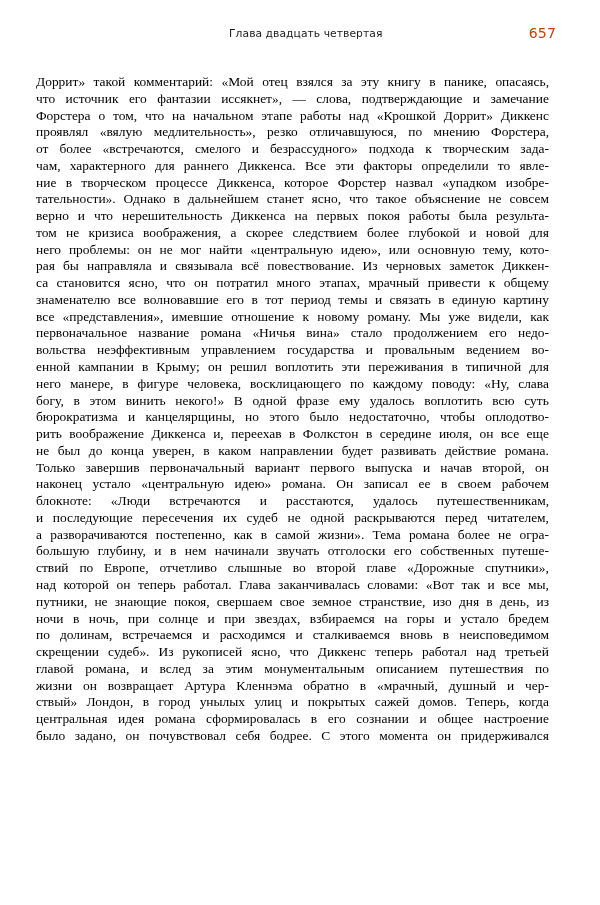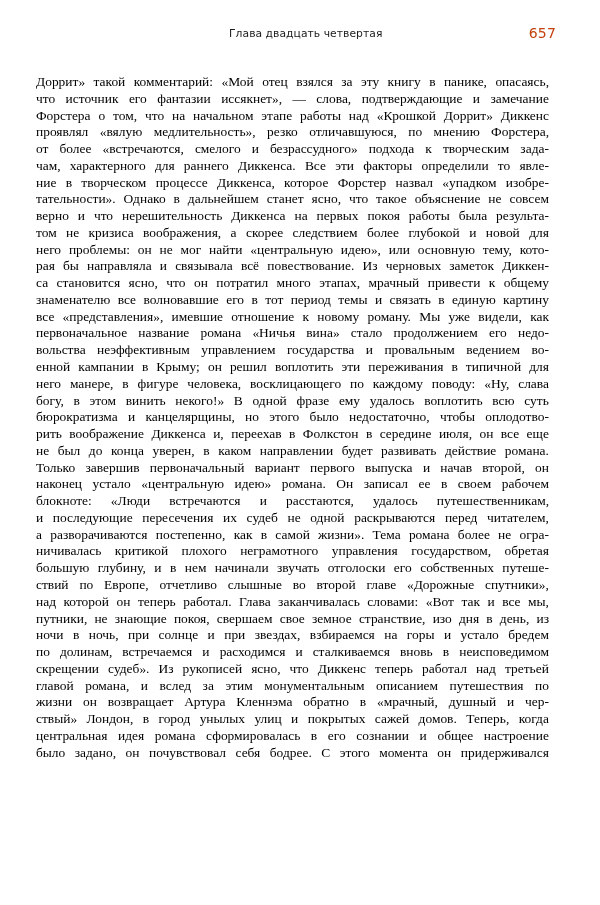--- a/index.html
+++ b/index.html
@@ -117,21 +117,20 @@
       <div class="line j"><span class="w">него</span><span class="w">манере,</span><span class="w">в</span><span class="w">фигуре</span><span class="w">человека,</span><span class="w">восклицающего</span><span class="w">по</span><span class="w">каждому</span><span class="w">поводу:</span><span class="w">«Ну,</span><span class="w">слава</span></div>
       <div class="line j"><span class="w">богу,</span><span class="w">в</span><span class="w">этом</span><span class="w">винить</span><span class="w">некого!»</span><span class="w">В</span><span class="w">одной</span><span class="w">фразе</span><span class="w">ему</span><span class="w">удалось</span><span class="w">воплотить</span><span class="w">всю</span><span class="w">суть</span></div>
       <div class="line j"><span class="w">бюрократизма</span><span class="w">и</span><span class="w">канцелярщины,</span><span class="w">но</span><span class="w">этого</span><span class="w">было</span><span class="w">недостаточно,</span><span class="w">чтобы</span><span class="w">оплодотво-</span></div>
       <div class="line j"><span class="w">рить</span><span class="w">воображение</span><span class="w">Диккенса</span><span class="w">и,</span><span class="w">переехав</span><span class="w">в</span><span class="w">Фолкстон</span><span class="w">в</span><span class="w">середине</span><span class="w">июля,</span><span class="w">он</span><span class="w">все</span><span class="w">еще</span></div>
       <div class="line j"><span class="w">не</span><span class="w">был</span><span class="w">до</span><span class="w">конца</span><span class="w">уверен,</span><span class="w">в</span><span class="w">каком</span><span class="w">направлении</span><span class="w">будет</span><span class="w">развивать</span><span class="w">действие</span><span class="w">романа.</span></div>
       <div class="line j"><span class="w">Только</span><span class="w">завершив</span><span class="w">первоначальный</span><span class="w">вариант</span><span class="w">первого</span><span class="w">выпуска</span><span class="w">и</span><span class="w">начав</span><span class="w">второй,</span><span class="w">он</span></div>
       <div class="line j"><span class="w">наконец</span><span class="w">устало</span><span class="w">«центральную</span><span class="w">идею»</span><span class="w">романа.</span><span class="w">Он</span><span class="w">записал</span><span class="w">ее</span><span class="w">в</span><span class="w">своем</span><span class="w">рабочем</span></div>
       <div class="line j"><span class="w">блокноте:</span><span class="w">«Люди</span><span class="w">встречаются</span><span class="w">и</span><span class="w">расстаются,</span><span class="w">удалось</span><span class="w">путешественникам,</span></div>
       <div class="line j"><span class="w">и</span><span class="w">последующие</span><span class="w">пересечения</span><span class="w">их</span><span class="w">судеб</span><span class="w">не</span><span class="w">одной</span><span class="w">раскрываются</span><span class="w">перед</span><span class="w">читателем,</span></div>
       <div class="line j"><span class="w">а</span><span class="w">разворачиваются</span><span class="w">постепенно,</span><span class="w">как</span><span class="w">в</span><span class="w">самой</span><span class="w">жизни».</span><span class="w">Тема</span><span class="w">романа</span><span class="w">более</span><span class="w">не</span><span class="w">огра-</span></div>
-      <div class="line j"><span class="w">ничивалась</span><span class="w">критикой</span><span class="w">плохого</span><span class="w">неграмотного</span><span class="w">управления</span><span class="w">государством,</span><span class="w">обретая</span></div>
       <div class="line j"><span class="w">большую</span><span class="w">глубину,</span><span class="w">и</span><span class="w">в</span><span class="w">нем</span><span class="w">начинали</span><span class="w">звучать</span><span class="w">отголоски</span><span class="w">его</span><span class="w">собственных</span><span class="w">путеше-</span></div>
       <div class="line j"><span class="w">ствий</span><span class="w">по</span><span class="w">Европе,</span><span class="w">отчетливо</span><span class="w">слышные</span><span class="w">во</span><span class="w">второй</span><span class="w">главе</span><span class="w">«Дорожные</span><span class="w">спутники»,</span></div>
       <div class="line j"><span class="w">над</span><span class="w">которой</span><span class="w">он</span><span class="w">теперь</span><span class="w">работал.</span><span class="w">Глава</span><span class="w">заканчивалась</span><span class="w">словами:</span><span class="w">«Вот</span><span class="w">так</span><span class="w">и</span><span class="w">все</span><span class="w">мы,</span></div>
       <div class="line j"><span class="w">путники,</span><span class="w">не</span><span class="w">знающие</span><span class="w">покоя,</span><span class="w">свершаем</span><span class="w">свое</span><span class="w">земное</span><span class="w">странствие,</span><span class="w">изо</span><span class="w">дня</span><span class="w">в</span><span class="w">день,</span><span class="w">из</span></div>
       <div class="line j"><span class="w">ночи</span><span class="w">в</span><span class="w">ночь,</span><span class="w">при</span><span class="w">солнце</span><span class="w">и</span><span class="w">при</span><span class="w">звездах,</span><span class="w">взбираемся</span><span class="w">на</span><span class="w">горы</span><span class="w">и</span><span class="w">устало</span><span class="w">бредем</span></div>
       <div class="line j"><span class="w">по</span><span class="w">долинам,</span><span class="w">встречаемся</span><span class="w">и</span><span class="w">расходимся</span><span class="w">и</span><span class="w">сталкиваемся</span><span class="w">вновь</span><span class="w">в</span><span class="w">неисповедимом</span></div>
       <div class="line j"><span class="w">скрещении</span><span class="w">судеб».</span><span class="w">Из</span><span class="w">рукописей</span><span class="w">ясно,</span><span class="w">что</span><span class="w">Диккенс</span><span class="w">теперь</span><span class="w">работал</span><span class="w">над</span><span class="w">третьей</span></div>
       <div class="line j"><span class="w">главой</span><span class="w">романа,</span><span class="w">и</span><span class="w">вслед</span><span class="w">за</span><span class="w">этим</span><span class="w">монументальным</span><span class="w">описанием</span><span class="w">путешествия</span><span class="w">по</span></div>
       <div class="line j"><span class="w">жизни</span><span class="w">он</span><span class="w">возвращает</span><span class="w">Артура</span><span class="w">Кленнэма</span><span class="w">обратно</span><span class="w">в</span><span class="w">«мрачный,</span><span class="w">душный</span><span class="w">и</span><span class="w">чер-</span></div>
       <div class="line j"><span class="w">ствый»</span><span class="w">Лондон,</span><span class="w">в</span><span class="w">город</span><span class="w">унылых</span><span class="w">улиц</span><span class="w">и</span><span class="w">покрытых</span><span class="w">сажей</span><span class="w">домов.</span><span class="w">Теперь,</span><span class="w">когда</span></div>

